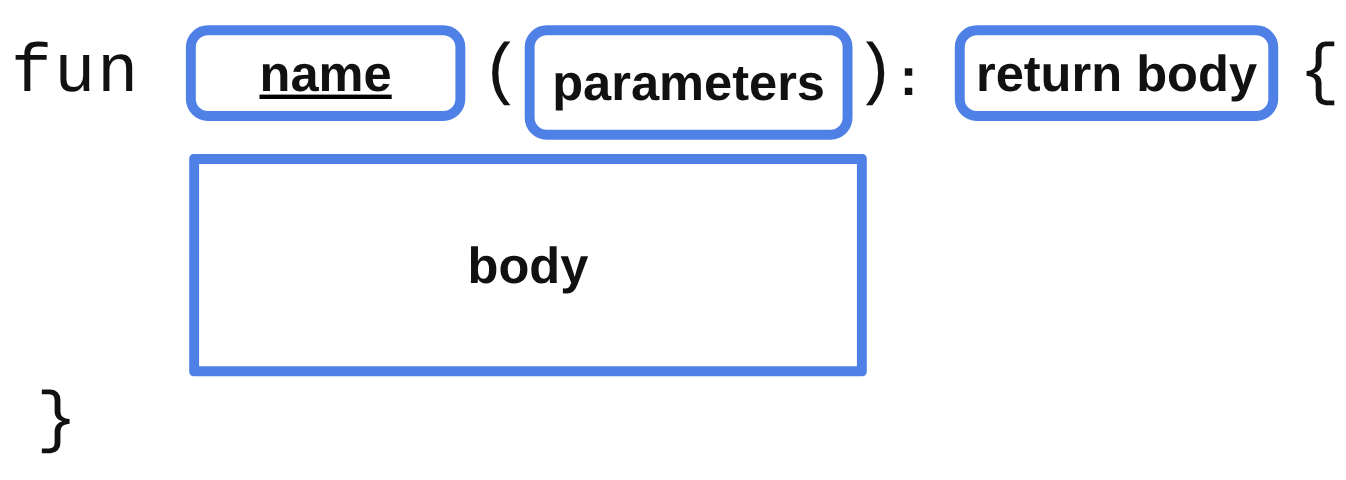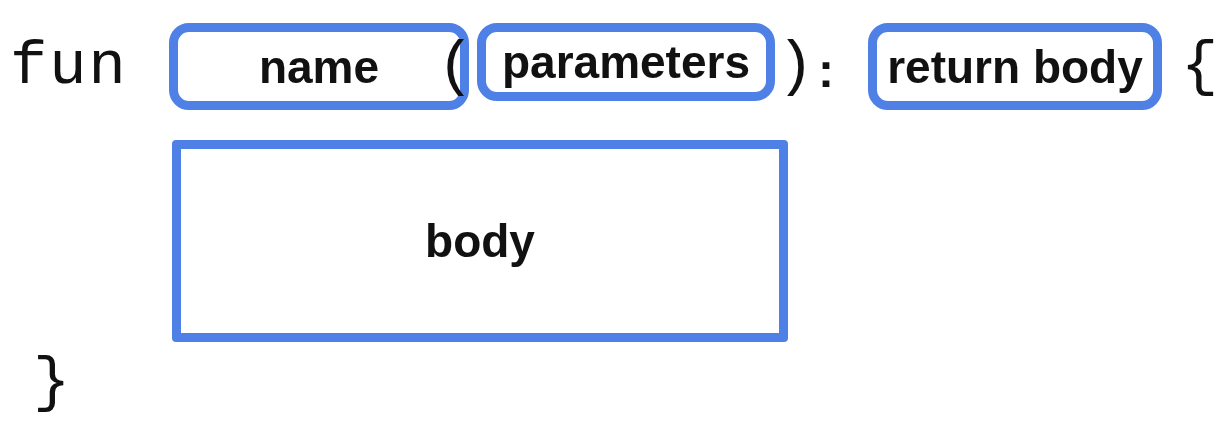--- a/index.html
+++ b/index.html
@@ -49,22 +49,22 @@
     white-space: nowrap;
   }
   
   .kw          { left: 10px;   top: 36px; }
   .paren-open  { left: 437px;  top: 36px; }
   .paren-close { left: 777px;  top: 36px; }
   .colon-sans  { left: 818px;  top: 47px; }
   .brace-open  { left: 1181px; top: 36px; }
   .brace-close { left: 33px;   top: 352px; }
 
-  .slot-name    { left: 169px; top: 23px;  width: 300px; height: 87px; }
-  .slot-params  { left: 477px; top: 23px;  width: 298px; height: 78px; }
+  .slot-name    { left: 169px; top: 23px;  width: 254px; height: 87px; text-decoration: underline; }
+  .slot-params  { left: 477px; top: 23px;  width: 298px; height: 104px; }
   .slot-return  { left: 868px; top: 23px;  width: 294px; height: 87px; }
   .slot-body    { left: 172px; top: 140px; width: 616px; height: 202px; border-radius: 4px; }
 </style>
 </head>
 <body>
 
 <div class="canvas">
 
   <span class="code kw">fun</span>
 

